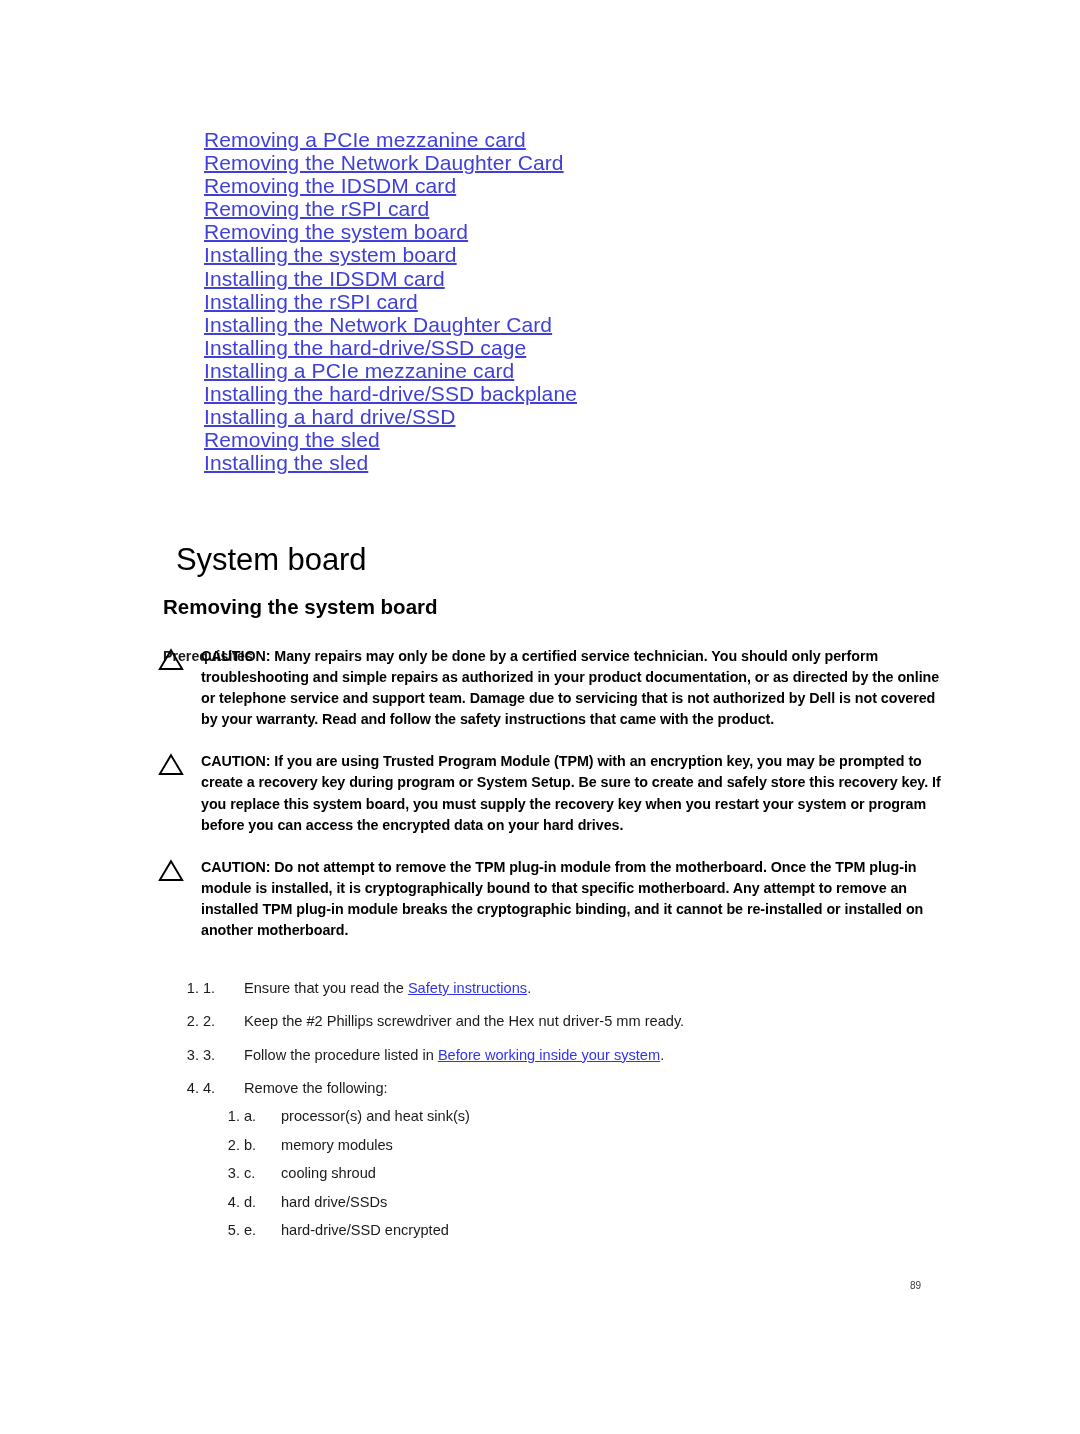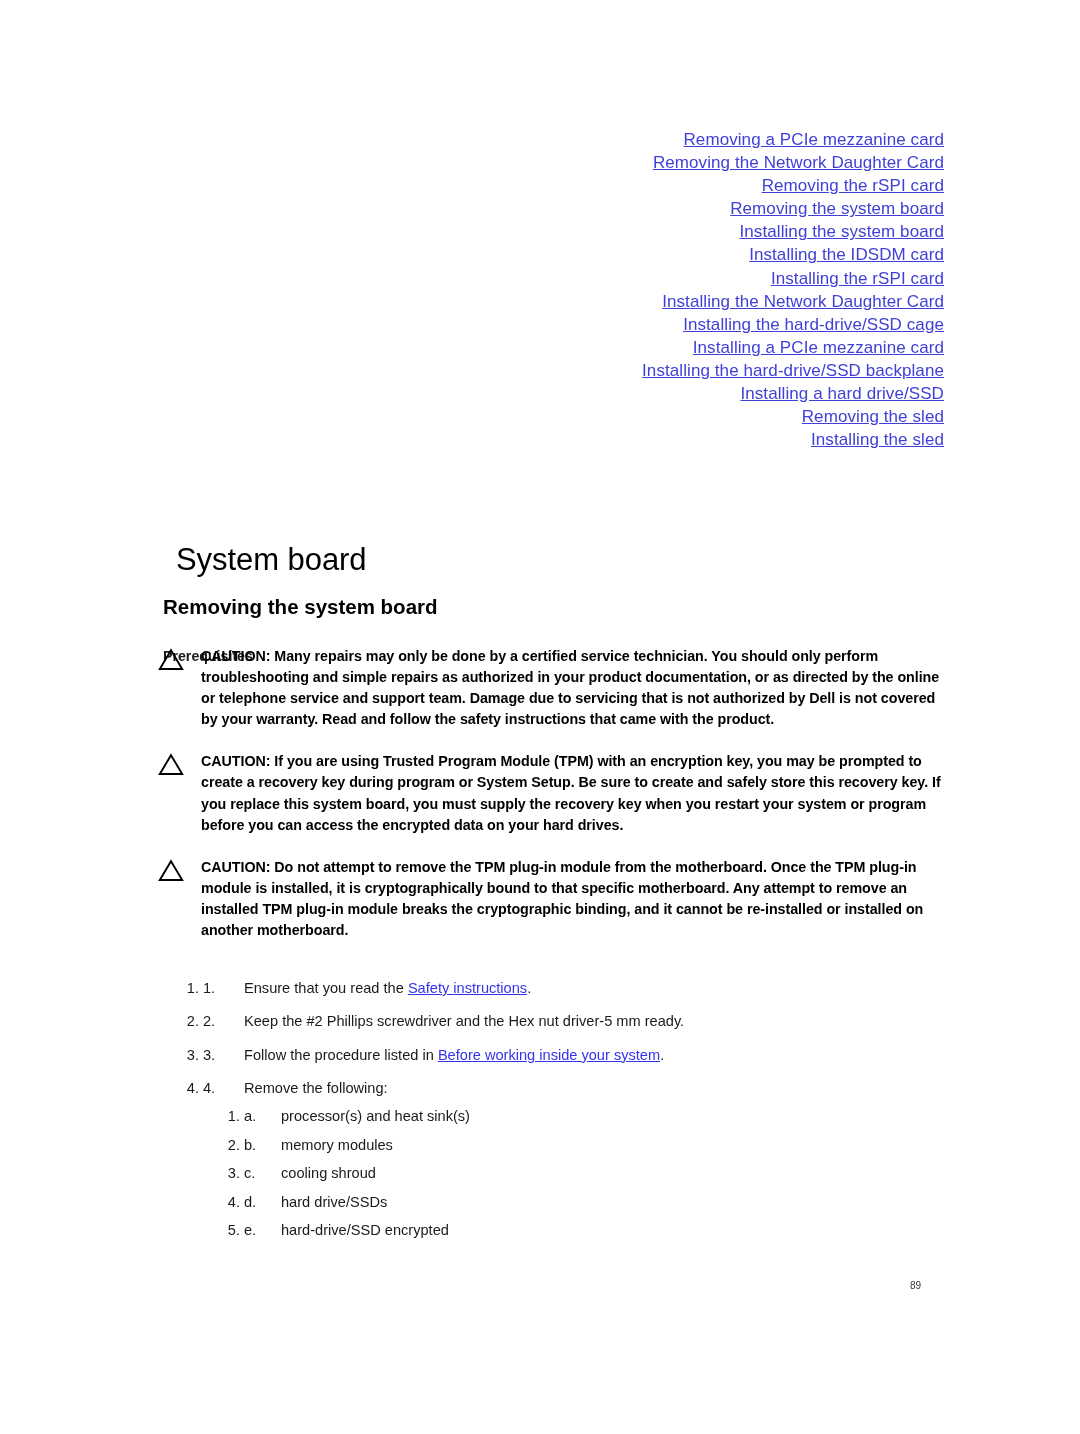--- a/index.html
+++ b/index.html
@@ -26,28 +26,27 @@
 
   
   .toc {
     position: absolute;
     left: 204px;
     top: 128px;
     width: 740px;
   }
   .toc-link {
     display: block;
-    font-size: 17px;
+    font-size: 21px;
     line-height: 23.1px;
     color: #4040d8;
     text-decoration: underline;
     text-underline-offset: 1px;
     white-space: nowrap;
     letter-spacing: 0.005em;
-    text-align: right;
   }
 
   
   .h1 {
     position: absolute;
     left: 176px;
     top: 520px;
     font-size: 31px;
     line-height: 38px;
     font-weight: normal;
@@ -169,20 +168,21 @@
   }
 </style>
 </head>
 <body>
 
 <div class="page">
 
   <nav class="toc" id="toc-list">
       <a class="toc-link" href="#">Removing a PCIe mezzanine card</a>
       <a class="toc-link" href="#">Removing the Network Daughter Card</a>
+      <a class="toc-link" href="#">Removing the IDSDM card</a>
       <a class="toc-link" href="#">Removing the rSPI card</a>
       <a class="toc-link" href="#">Removing the system board</a>
       <a class="toc-link" href="#">Installing the system board</a>
       <a class="toc-link" href="#">Installing the IDSDM card</a>
       <a class="toc-link" href="#">Installing the rSPI card</a>
       <a class="toc-link" href="#">Installing the Network Daughter Card</a>
       <a class="toc-link" href="#">Installing the hard-drive/SSD cage</a>
       <a class="toc-link" href="#">Installing a PCIe mezzanine card</a>
       <a class="toc-link" href="#">Installing the hard-drive/SSD backplane</a>
       <a class="toc-link" href="#">Installing a hard drive/SSD</a>

